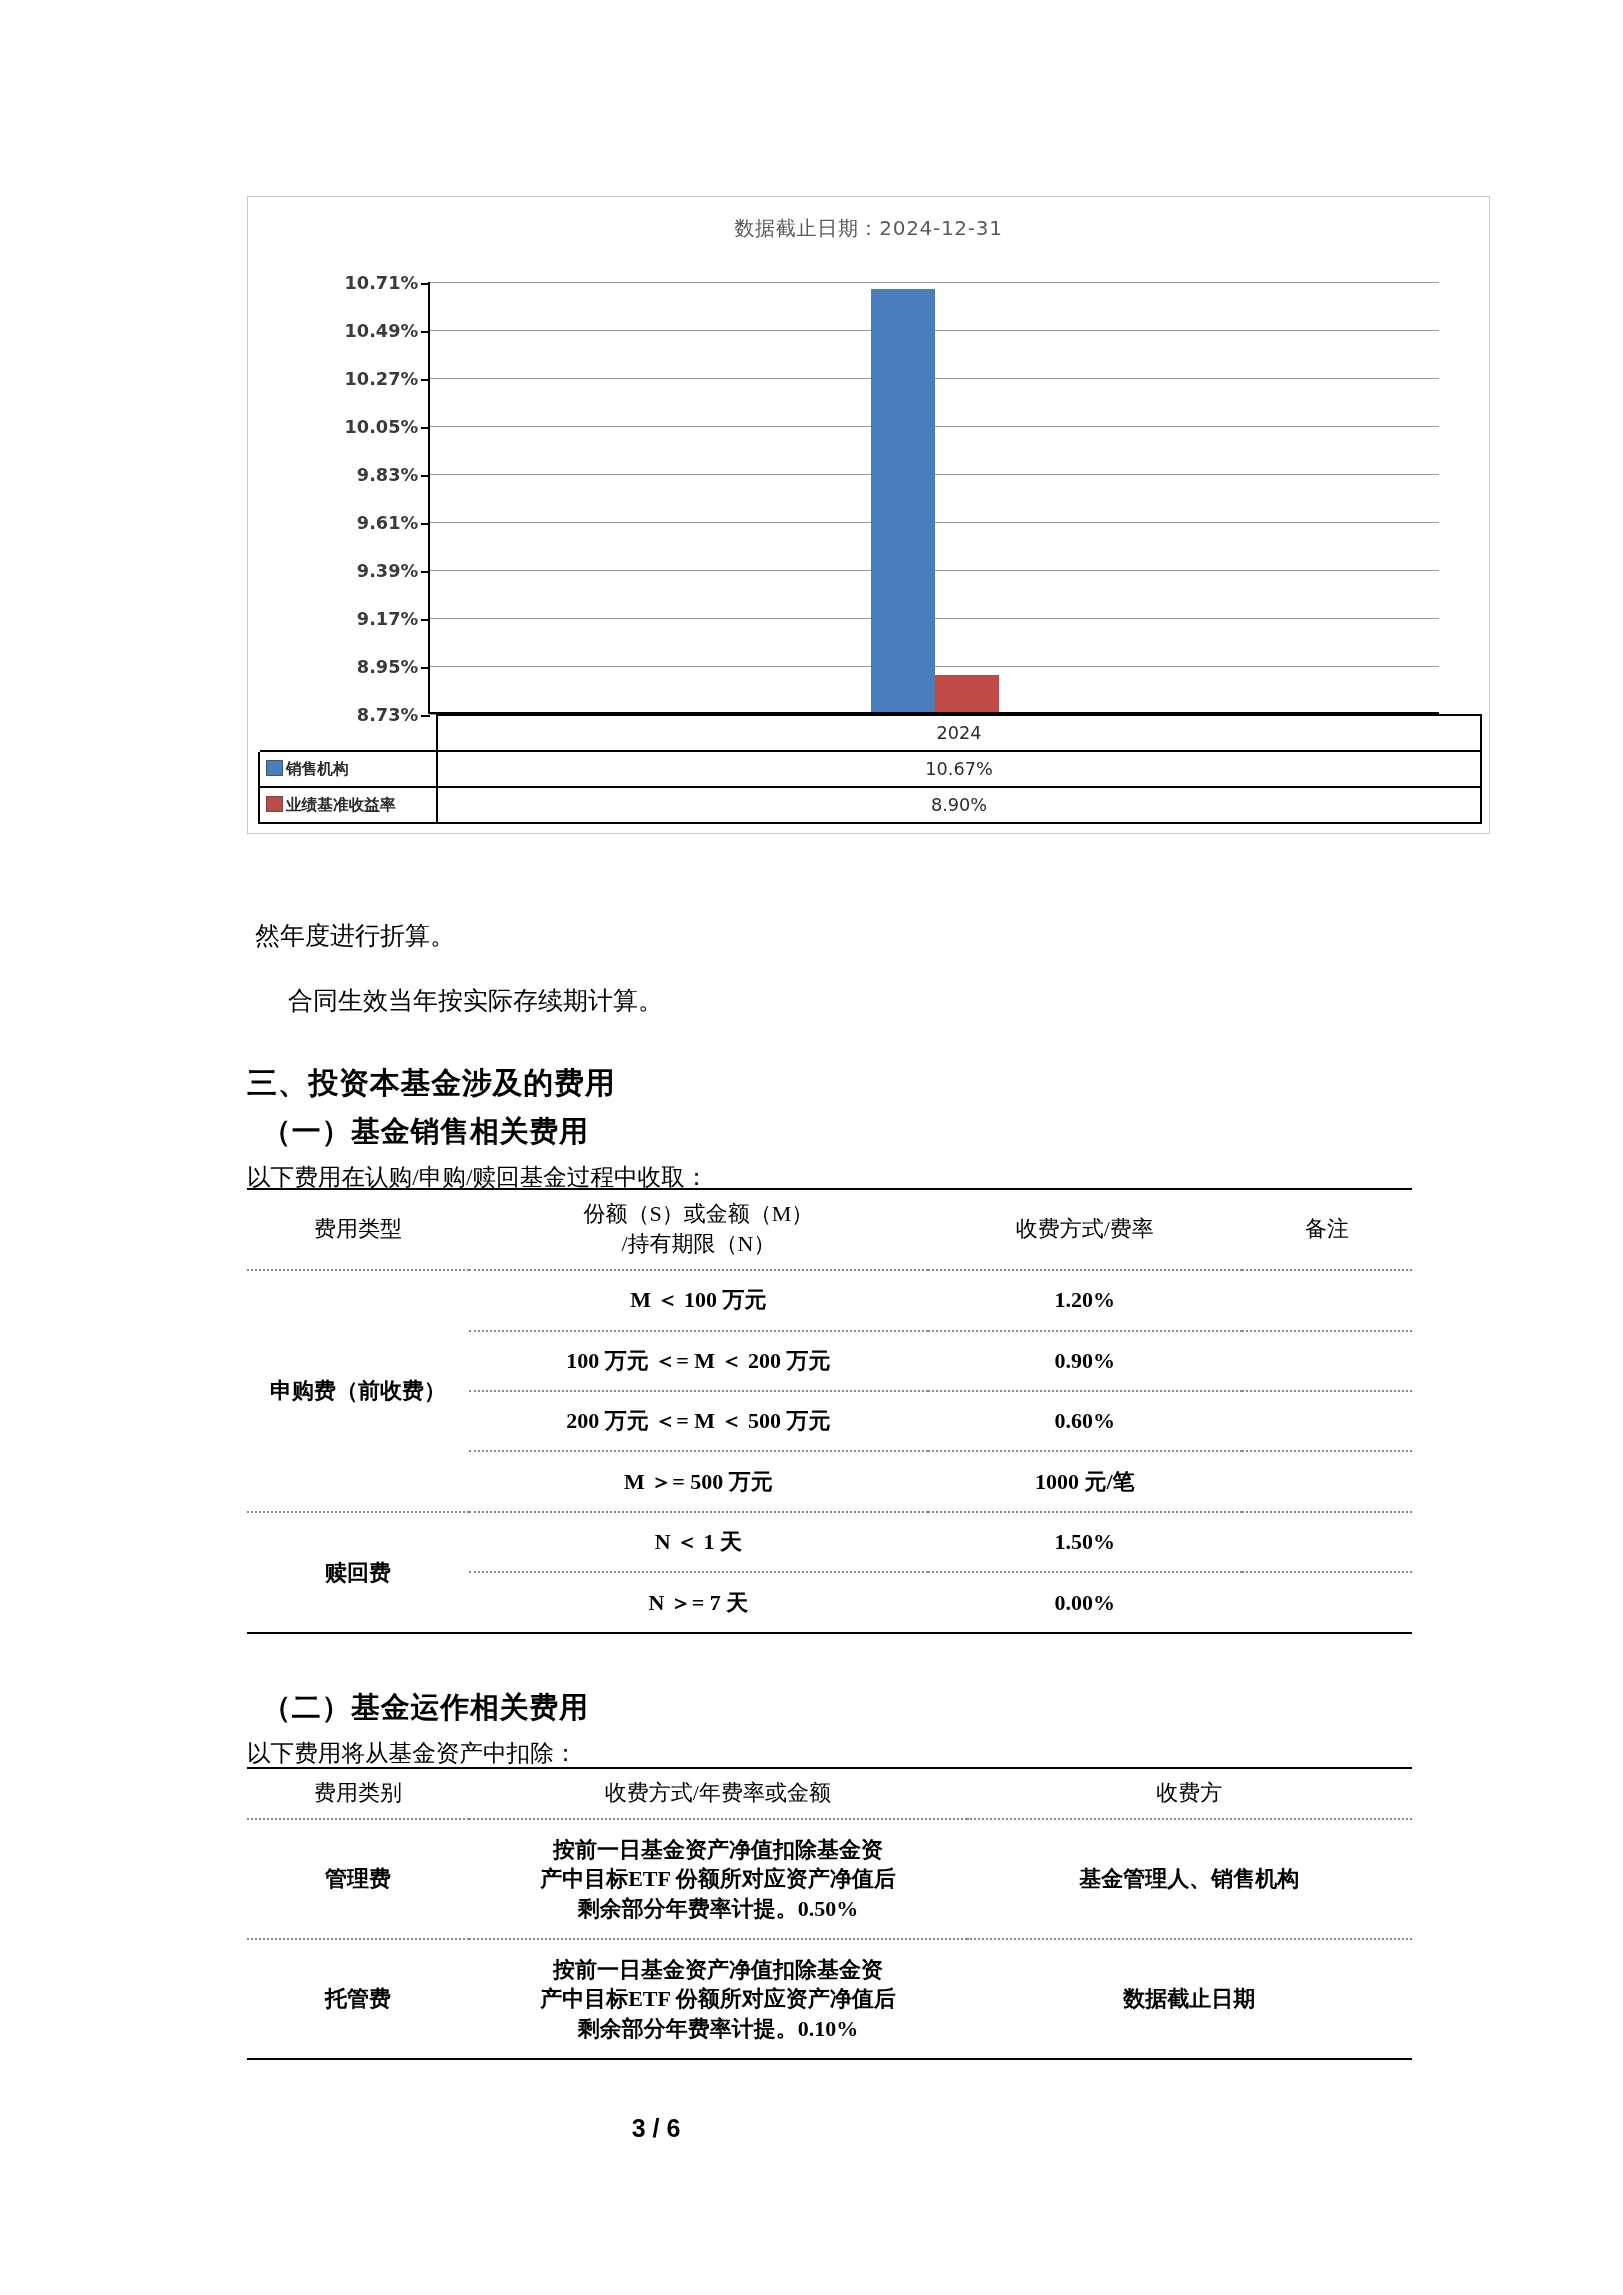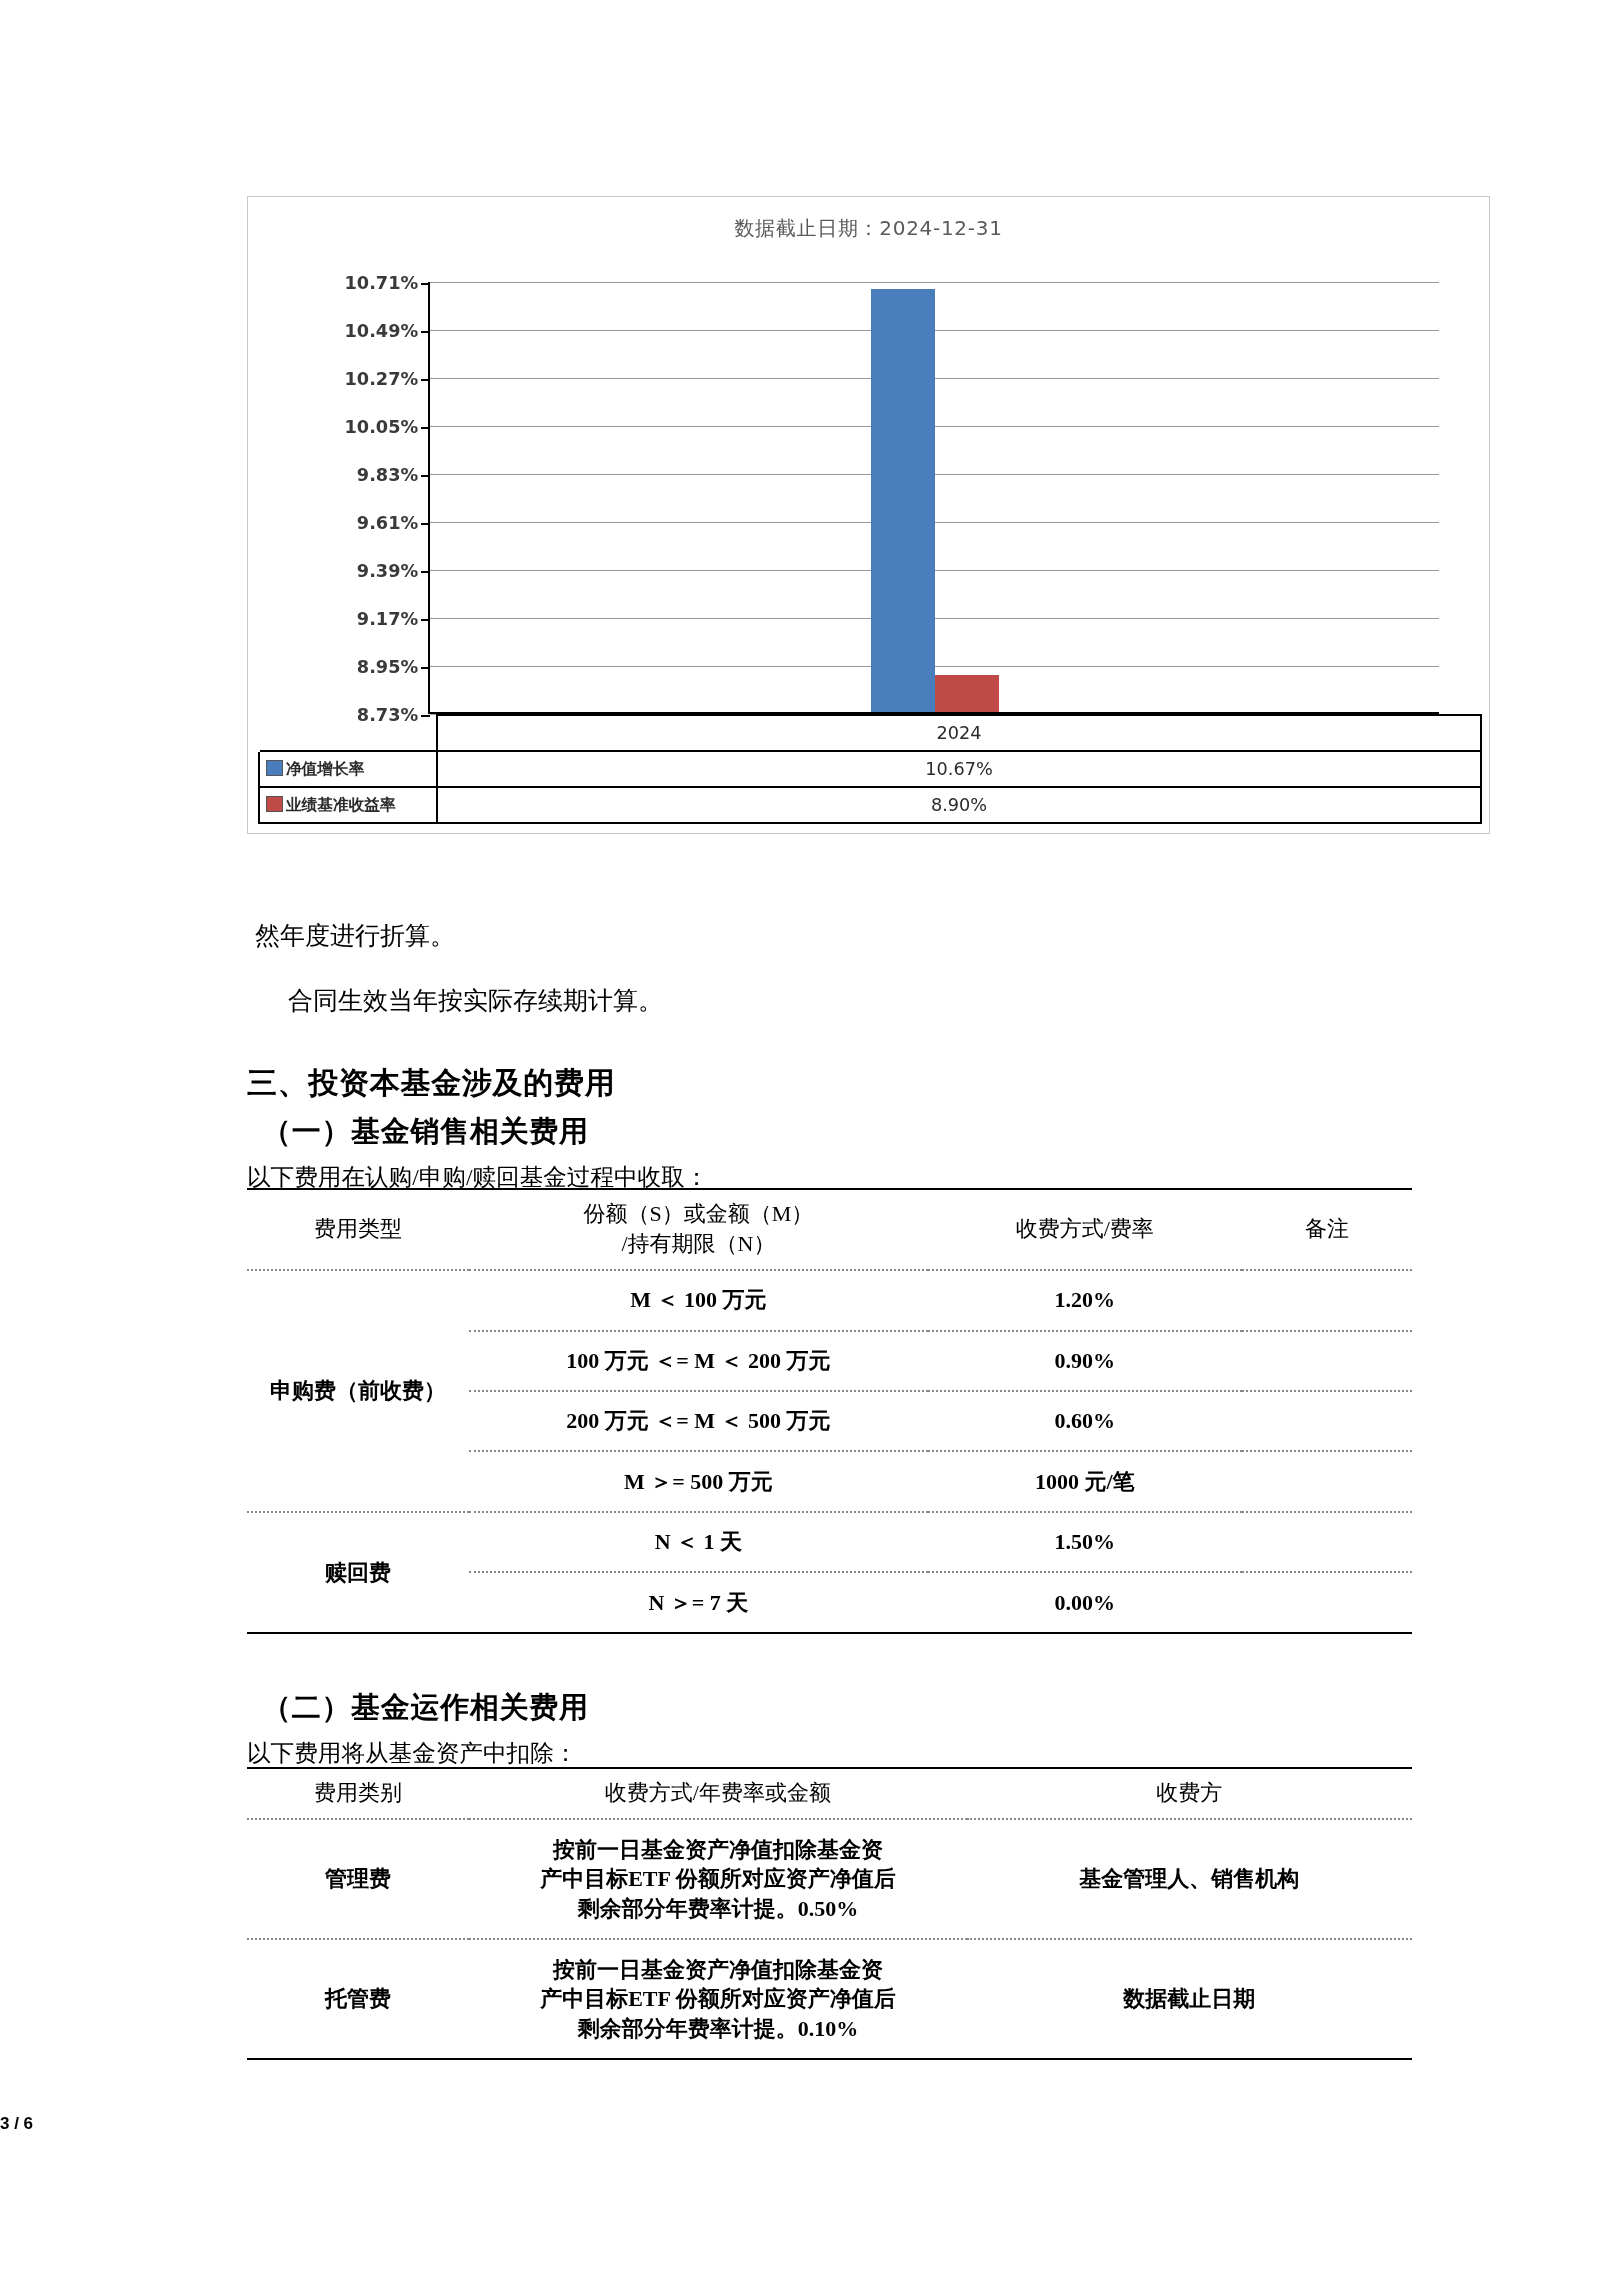--- a/index.html
+++ b/index.html
@@ -240,22 +240,23 @@
     top: 1767px;
     width: 1165px;
   }
 
   .multiline { white-space: pre-line; }
 
   .footer {
     position: absolute;
     left: 0; right: 0;
     top: 2114px;
+    text-align: center;
     font-family: "Liberation Sans", sans-serif;
-    font-size: 17px;
+    font-size: 25px;
     font-weight: bold;
   }
 </style>
 </head>
 <body>
 
 <div class="page">
 
   <div class="chart-card">
     <div class="chart-title">数据截止日期：2024-12-31</div>
@@ -312,21 +313,21 @@
     </div>
 
     <table class="legend-table">
       <tbody>
           <tr class="cat-row">
         <td class="lbl nb"></td>
         <td>2024</td>
       </tr>
       <tr>
         <td class="lbl">
-          <span class="swatch sw-blue"></span><span>净值增长率</span>
+          <span class="swatch sw-blue"></span><span>销售机构</span>
         </td>
         <td>10.67%</td>
       </tr>
       <tr>
         <td class="lbl">
           <span class="swatch sw-red"></span><span>业绩基准收益率</span>
         </td>
         <td>8.90%</td>
       </tr>
     </tbody>

